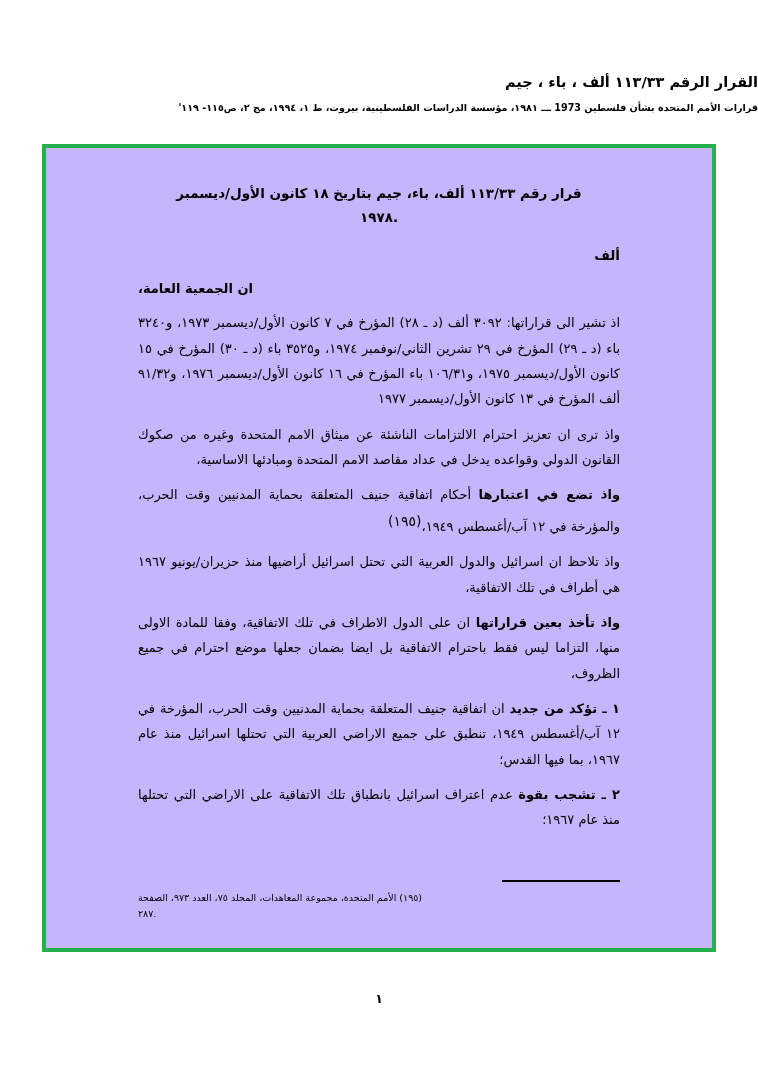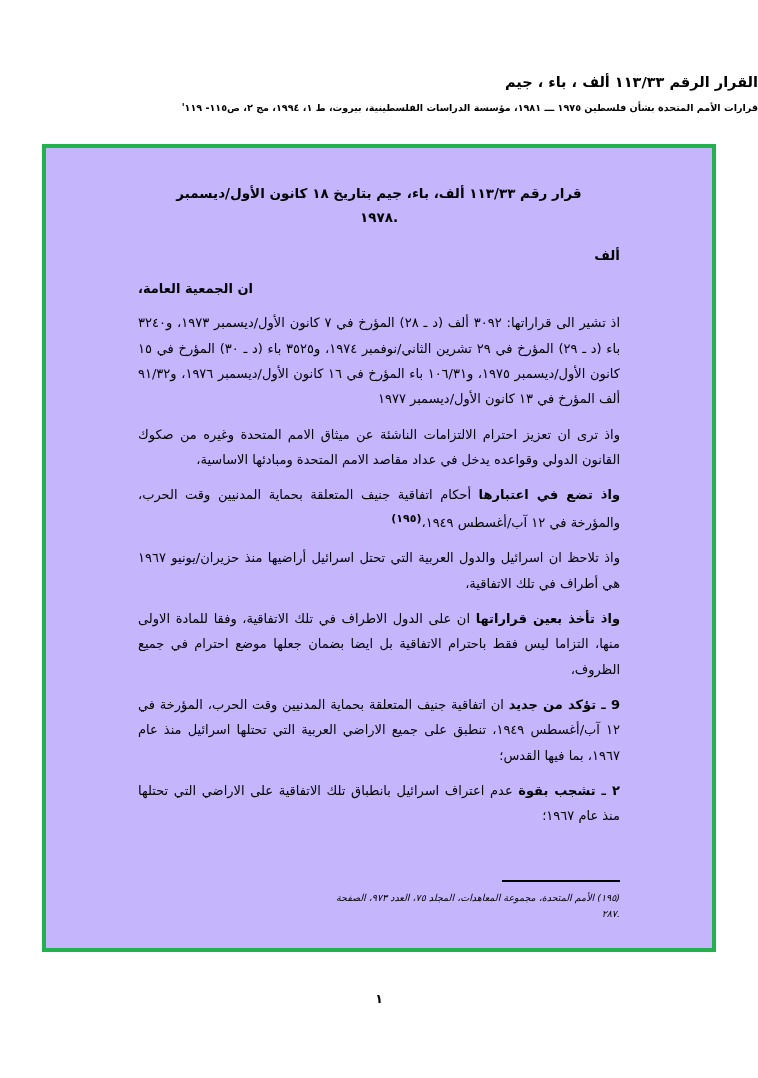--- a/index.html
+++ b/index.html
@@ -90,64 +90,62 @@
     font-size: 13px;
     line-height: 1.95;
     margin: 0 0 10px 0;
     text-align: justify;
     text-justify: inter-word;
   }
   p.para b {
     font-weight: bold;
   }
   .sup {
-    font-size: 11px;
+    font-size: 14px;
     vertical-align: super;
-    font-weight: bold;
   }
 
   
   .footnote-wrap {
     position: absolute;
     bottom: 26px;
     right: 92px;
     left: 92px;
   }
   .footnote-rule {
     width: 118px;
     height: 2px;
     background: #000;
     margin: 0 0 8px auto;
   }
   .footnote {
     font-size: 9.5px;
     line-height: 1.7;
-    text-align: right;
-    font-style: italic;
+    text-align: left;
   }
 
   
   .page-number {
     position: absolute;
     bottom: 72px;
     left: 0;
     width: 100%;
     text-align: center;
     font-size: 12.5px;
     font-weight: bold;
   }
 </style>
 </head>
 <body>
 
 <div class="page">
 
   <div class="doc-header">
     <div class="title">القرار الرقم ١١٣/٣٣ ألف ، باء ، جيم</div>
-    <div class="source">قرارات الأمم المتحدة بشأن فلسطين ١٩٧٥ ـــ ١٩٨١، مؤسسة الدراسات الفلسطينية، بيروت، ط ١، ١٩٩٤، مج ٢، ص١١٥- ١١٩'</div>
+    <div class="source">قرارات الأمم المتحدة بشأن فلسطين 1973 ـــ ١٩٨١، مؤسسة الدراسات الفلسطينية، بيروت، ط ١، ١٩٩٤، مج ٢، ص١١٥- ١١٩'</div>
   </div>
 
   <div class="frame">
     <div class="frame-inner">
 
       <div class="res-head">
         <div>قرار رقم ١١٣/٣٣ ألف، باء، جيم بتاريخ ١٨ كانون الأول/ديسمبر</div>
         <div>.١٩٧٨</div>
       </div>
 
@@ -156,21 +154,21 @@
 
       <div class="assembly">ان الجمعية العامة،</div>
 
       <p class="para">اذ تشير الى قراراتها: ٣٠٩٢ ألف (د ـ ٢٨) المؤرخ في ٧ كانون الأول/ديسمبر ١٩٧٣، و٣٢٤٠ باء (د ـ ٢٩) المؤرخ في ٢٩ تشرين الثاني/نوفمبر ١٩٧٤، و٣٥٢٥ باء (د ـ ٣٠) المؤرخ في ١٥ كانون الأول/ديسمبر ١٩٧٥، و١٠٦/٣١ باء المؤرخ في ١٦ كانون الأول/ديسمبر ١٩٧٦، و٩١/٣٢ ألف المؤرخ في ١٣ كانون الأول/ديسمبر ١٩٧٧</p>
       <p class="para">واذ ترى ان تعزيز احترام الالتزامات الناشئة عن ميثاق الامم المتحدة وغيره من صكوك القانون الدولي وقواعده يدخل في عداد مقاصد الامم المتحدة ومبادئها الاساسية،</p>
       <p class="para">
         <span><b>واذ تضع في اعتبارها</b> أحكام اتفاقية جنيف المتعلقة بحماية المدنيين وقت الحرب، والمؤرخة في ١٢ آب/أغسطس ١٩٤٩،</span><span class="sup">(١٩٥)</span>
       </p>
       <p class="para">واذ تلاحظ ان اسرائيل والدول العربية التي تحتل اسرائيل أراضيها منذ حزيران/يونيو ١٩٦٧ هي أطراف في تلك الاتفاقية،</p>
       <p class="para"><b>واذ تأخذ بعين قراراتها</b> ان على الدول الاطراف في تلك الاتفاقية، وفقا للمادة الاولى منها، التزاما ليس فقط باحترام الاتفاقية بل ايضا بضمان جعلها موضع احترام في جميع الظروف،</p>
-      <p class="para"><b>9 ـ تؤكد من جديد</b> ان اتفاقية جنيف المتعلقة بحماية المدنيين وقت الحرب، المؤرخة في ١٢ آب/أغسطس ١٩٤٩، تنطبق على جميع الاراضي العربية التي تحتلها اسرائيل منذ عام ١٩٦٧، بما فيها القدس؛</p>
+      <p class="para"><b>١ ـ تؤكد من جديد</b> ان اتفاقية جنيف المتعلقة بحماية المدنيين وقت الحرب، المؤرخة في ١٢ آب/أغسطس ١٩٤٩، تنطبق على جميع الاراضي العربية التي تحتلها اسرائيل منذ عام ١٩٦٧، بما فيها القدس؛</p>
       <p class="para"><b>٢ ـ تشجب بقوة</b> عدم اعتراف اسرائيل بانطباق تلك الاتفاقية على الاراضي التي تحتلها منذ عام ١٩٦٧؛</p>
 
       <div class="footnote-wrap">
         <div class="footnote-rule"></div>
         <div class="footnote">(١٩٥) الأمم المتحدة، مجموعة المعاهدات، المجلد ٧٥، العدد ٩٧٣، الصفحة</div>
         <div class="footnote">.٢٨٧</div>
       </div>
 
     </div>
   </div>

